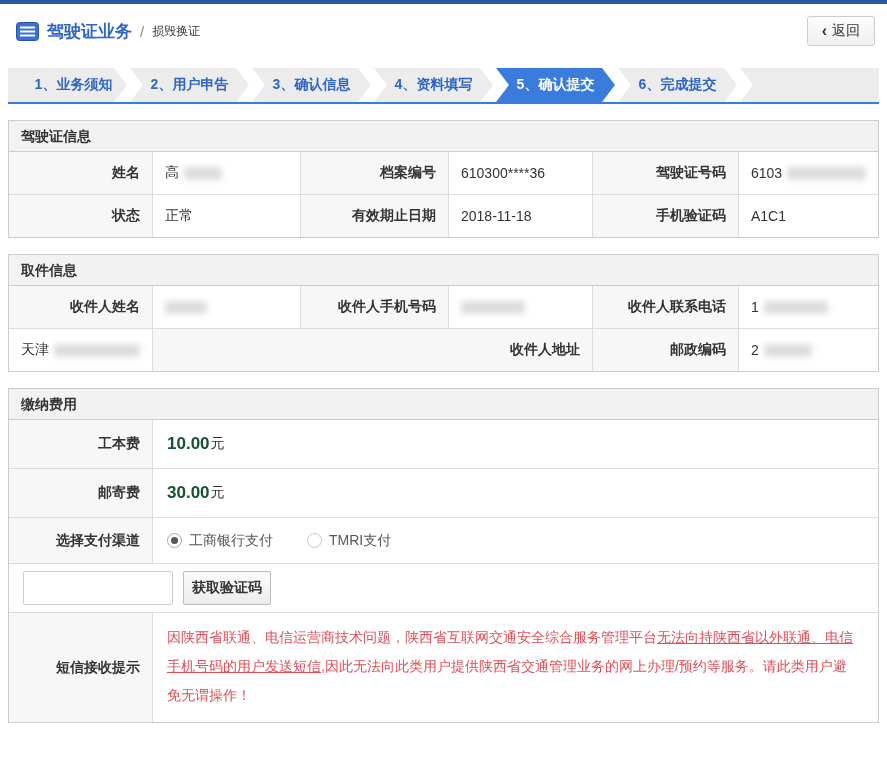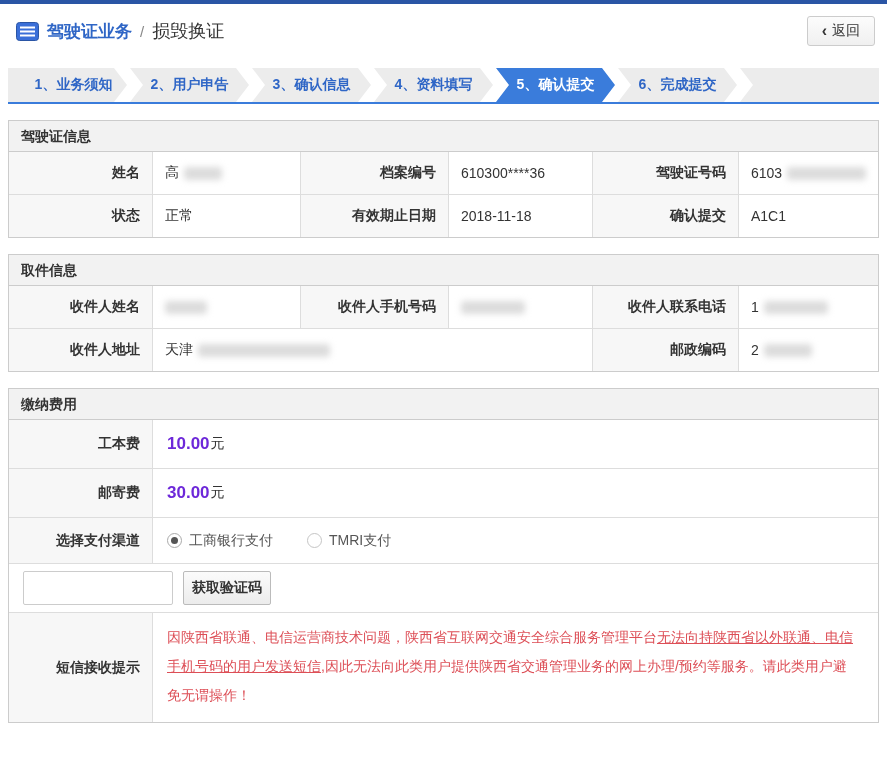--- a/index.html
+++ b/index.html
@@ -7,21 +7,21 @@
     font-family: "Liberation Sans", "DejaVu Sans", sans-serif; font-size: 14px; color: #333; }
 
   .topline { height: 4px; background: #2a55a5; }
 
   
   .header { height: 54px; display: flex; align-items: center; justify-content: space-between; padding: 0 10px 0 16px; background: #fff; }
   .title-group { display: flex; align-items: center; gap: 8px; }
   .brand-icon { display: inline-flex; }
   .page-title { color: #2f66c6; font-size: 17px; font-weight: bold; }
   .title-sep { color: #888; font-size: 15px; }
-  .page-subtitle { color: #333; font-size: 18px; }
+  .page-subtitle { color: #333; font-size: 12px; }
   .back-btn { display: inline-flex; align-items: center; gap: 5px; height: 30px; padding: 0 14px;
     background: linear-gradient(#fcfcfc, #f0f0f0); border: 1px solid #ccc; border-radius: 3px;
     font-size: 14px; color: #333; cursor: pointer; margin-right: 2px; }
   .back-chevron { font-weight: bold; font-size: 16px; line-height: 1; color: #333; }
 
   
   .steps { display: flex; margin: 10px 8px 0 8px; height: 36px; border-bottom: 2px solid #3a7cdb; }
   .step { width: 119px; display: flex; align-items: center; justify-content: center;
     background: #ececec; color: #2f66c6; font-weight: bold; font-size: 14px;
     clip-path: polygon(0 0, calc(100% - 13px) 0, 100% 50%, calc(100% - 13px) 100%, 0 100%, 13px 50%); }
@@ -47,21 +47,21 @@
     filter: blur(3px); margin-left: 5px; vertical-align: middle; }
 
   
   .pay-row { display: flex; align-items: stretch; }
   .pay-row + .pay-row { border-top: 1px solid #ddd; }
   .pay-lbl { width: 144px; flex: 0 0 144px; background: #f7f7f7; border-right: 1px solid #ddd;
     display: flex; align-items: center; justify-content: flex-end; padding: 0 12px; font-weight: bold; }
   .pay-content { flex: 1; display: flex; align-items: center; padding: 0 0 0 14px; background: #fff; }
   .row-h48 .pay-content, .row-h48 .pay-lbl { min-height: 48px; }
   .row-h45 .pay-content, .row-h45 .pay-lbl { min-height: 45px; }
-  .fee-amount { color: #6d28d9; font-weight: bold; font-size: 17px; }
+  .fee-amount { color: #14532d; font-weight: bold; font-size: 17px; }
   .fee-unit { color: #333; font-size: 14px; margin-left: 1px; }
 
   .radio-opt { display: inline-flex; align-items: center; gap: 7px; margin-right: 34px; color: #555; cursor: pointer; }
   .radio { width: 15px; height: 15px; border: 1px solid #c5c5c5; border-radius: 50%; background: #fff; position: relative; flex: 0 0 15px; }
   .radio.checked { border-color: #aaa; }
   .radio.checked::after { content: ""; position: absolute; left: 3px; top: 3px; width: 7px; height: 7px; border-radius: 50%; background: #555; }
 
   .code-input { width: 150px; height: 34px; border: 1px solid #ccc; border-radius: 2px; padding: 0 8px; font-size: 14px; color: #333; background: #fff; }
   .code-btn { height: 34px; margin-left: 10px; padding: 0 8px; background: linear-gradient(#fbfbfb, #ececec);
     border: 1px solid #bbb; border-radius: 2px; font-size: 14px; font-weight: bold; color: #333; cursor: pointer; }
@@ -125,21 +125,21 @@
   </div>
   <div class="info-row">
     <div class="cell lbl">状态</div>
     <div class="cell val">
         <span>正常</span>
       </div>
     <div class="cell lbl">有效期止日期</div>
     <div class="cell val">
         <span>2018-11-18</span>
       </div>
-    <div class="cell lbl">确认提交</div>
+    <div class="cell lbl">手机验证码</div>
     <div class="cell val">
         <span>A1C1</span>
       </div>
   </div>
 </div>
 
 <div class="section">
   <div class="section-title">取件信息</div>
   <div class="info-row">
     <div class="cell lbl">收件人姓名</div>
@@ -152,25 +152,25 @@
         <span></span>
         <span class="blur-chip" style="width:64px;margin-left:0"></span>
       </div>
     <div class="cell lbl">收件人联系电话</div>
     <div class="cell val">
         <span>1</span>
         <span class="blur-chip" style="width:64px"></span>
       </div>
   </div>
   <div class="info-row pickup-row2">
-    <div class="cell lbl">收件人地址</div>
     <div class="cell val">
         <span>天津</span>
         <span class="blur-chip" style="width:132px"></span>
       </div>
+    <div class="cell lbl">收件人地址</div>
     <div class="cell lbl">邮政编码</div>
     <div class="cell val">
         <span>2</span>
         <span class="blur-chip" style="width:48px"></span>
       </div>
   </div>
 </div>
 
 <div class="section">
   <div class="section-title">缴纳费用</div>

